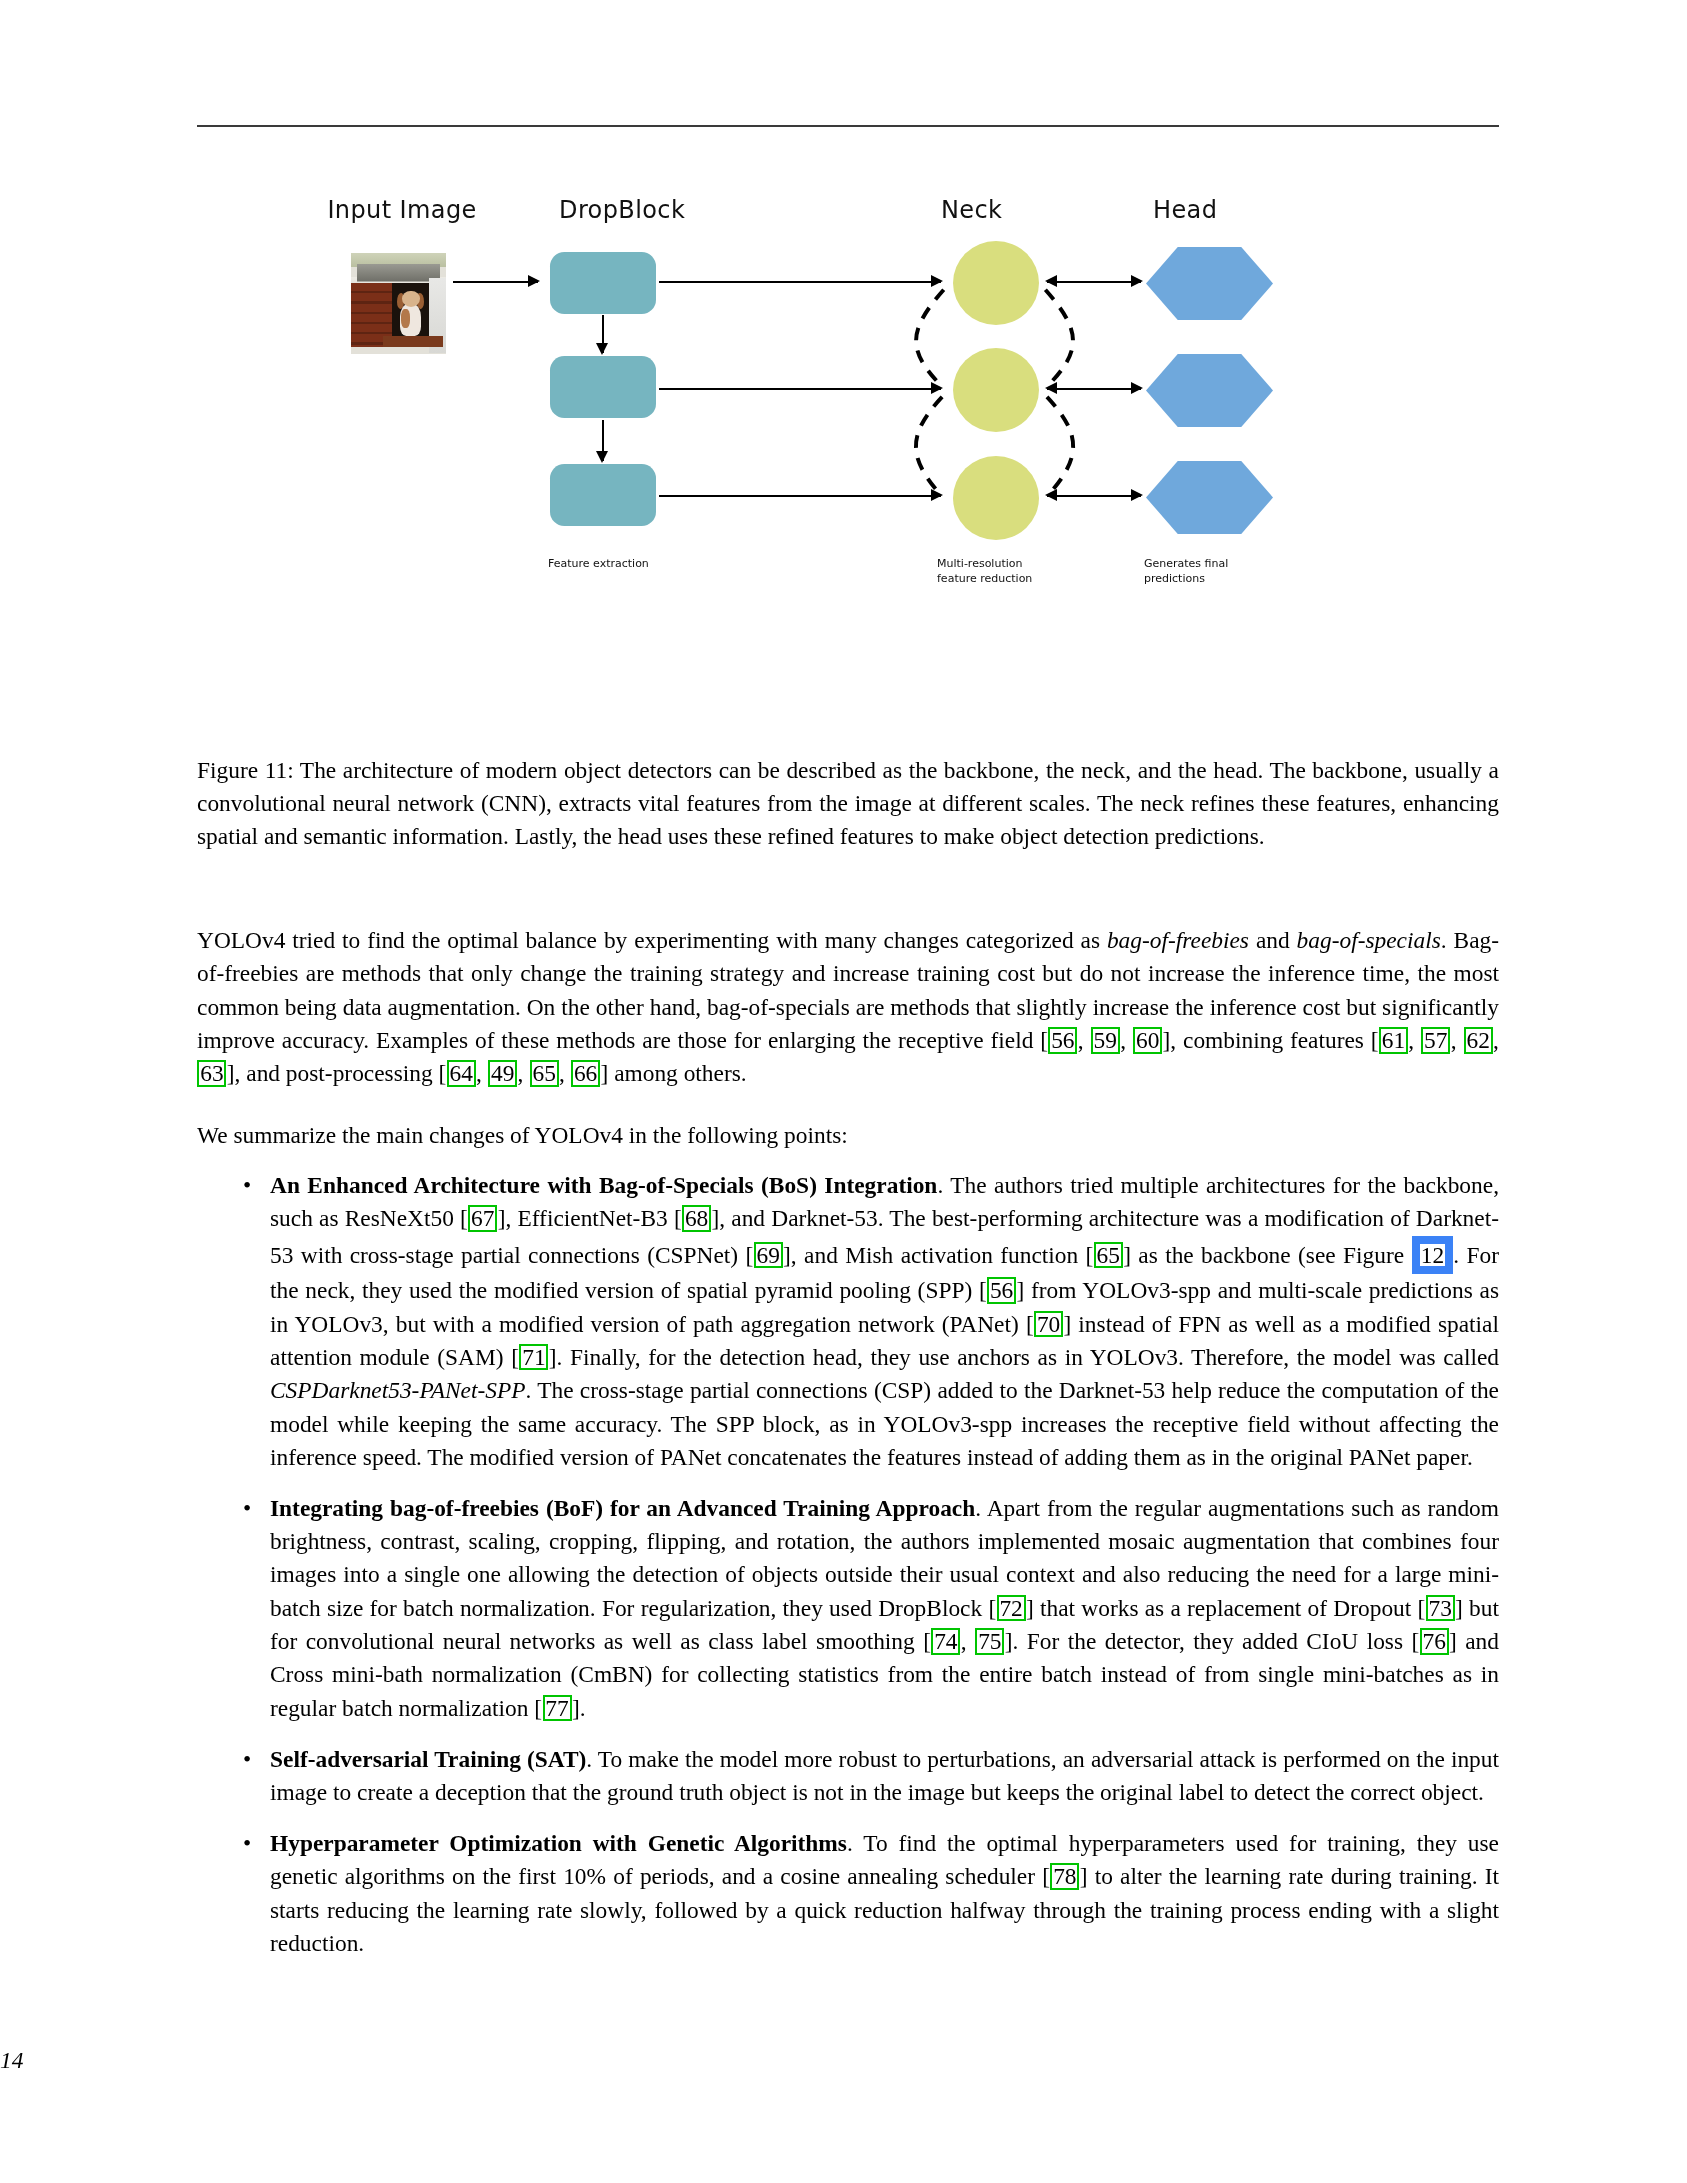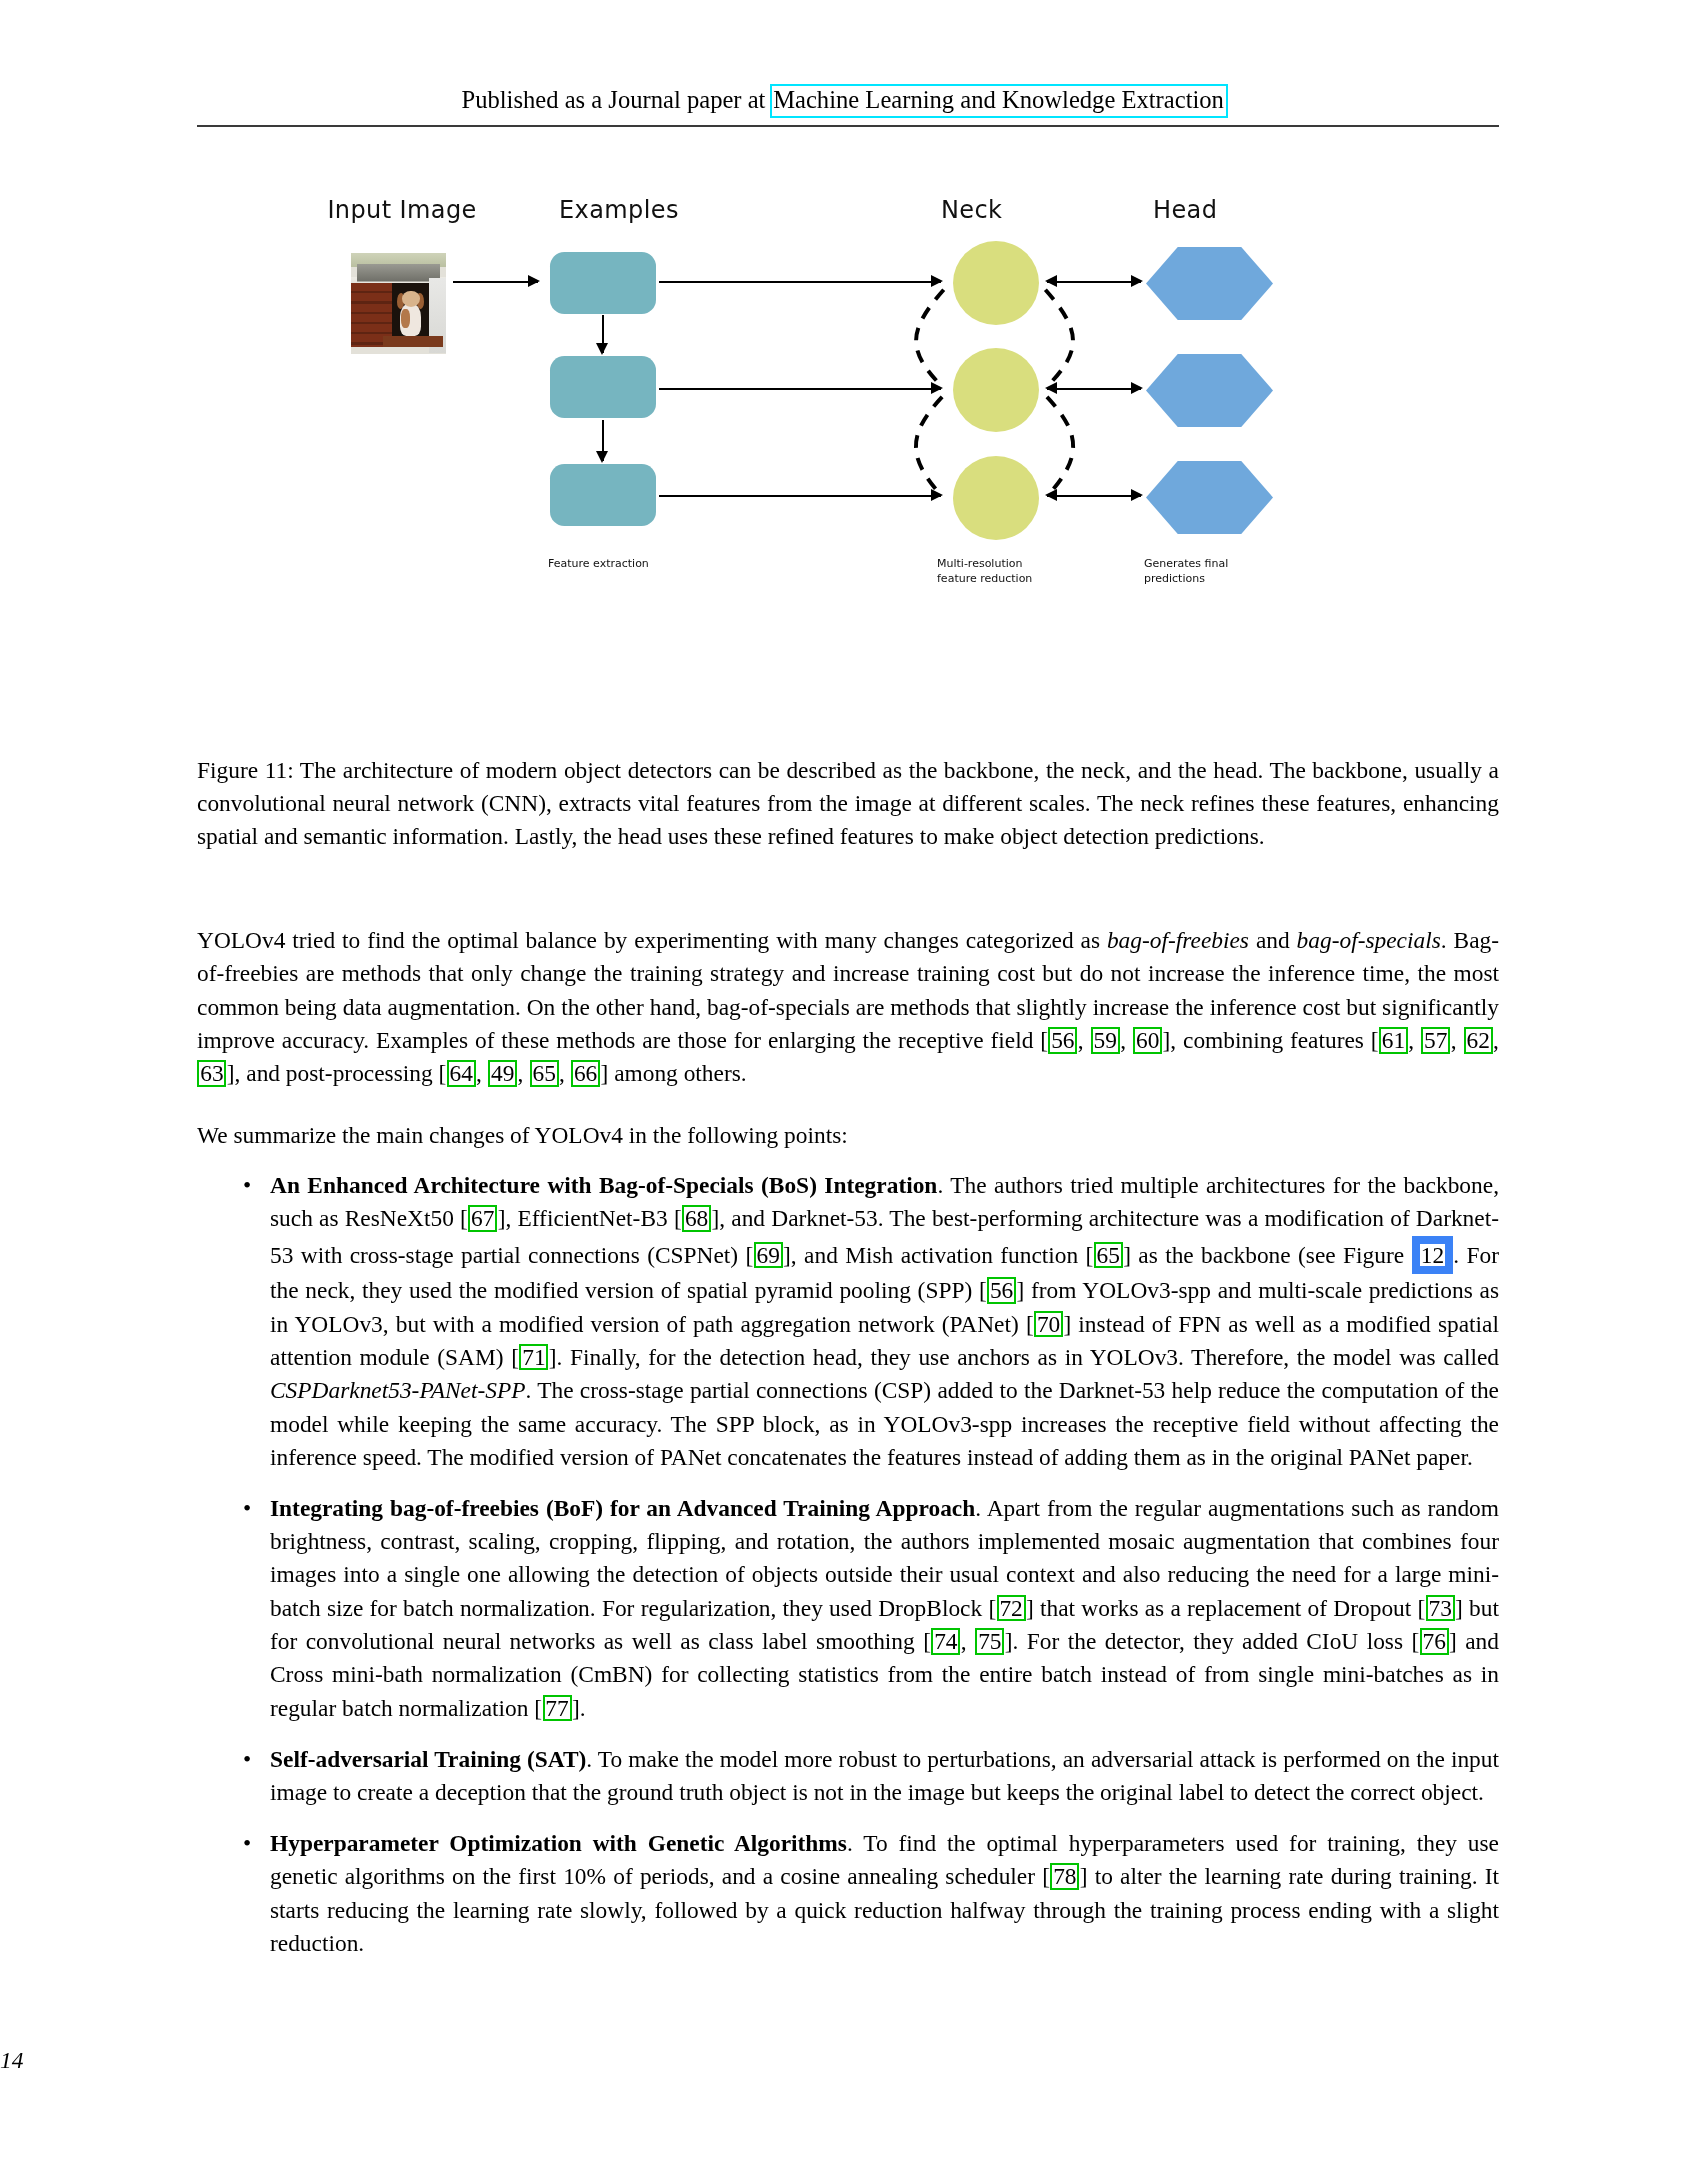--- a/index.html
+++ b/index.html
@@ -153,29 +153,26 @@
   .page-num {
     position:absolute; left:0; top:2047px; width:1687px;
     text-align:left; font-size:23.4px;font-style:italic;
   }
 </style>
 </head>
 <body>
 
 <div class="page">
 
-  <div class="header">
-    <span class="hdr-plain">Published as a Journal paper at </span><span class="hdr-link">Machine Learning and Knowledge Extraction</span>
-  </div>
   <div class="header-rule"></div>
 
   <div class="figure">
 
     <div class="col-title t1">Input Image</div>
-    <div class="col-title t2">Examples</div>
+    <div class="col-title t2">DropBlock</div>
     <div class="col-title t3">Neck</div>
     <div class="col-title t4">Head</div>
 
     <div class="photo">
       <div class="dog-ear-l"></div>
       <div class="dog-ear-r"></div>
       <div class="dog-body"></div>
       <div class="dog-patch"></div>
       <div class="dog-head"></div>
       <div class="step"></div>

